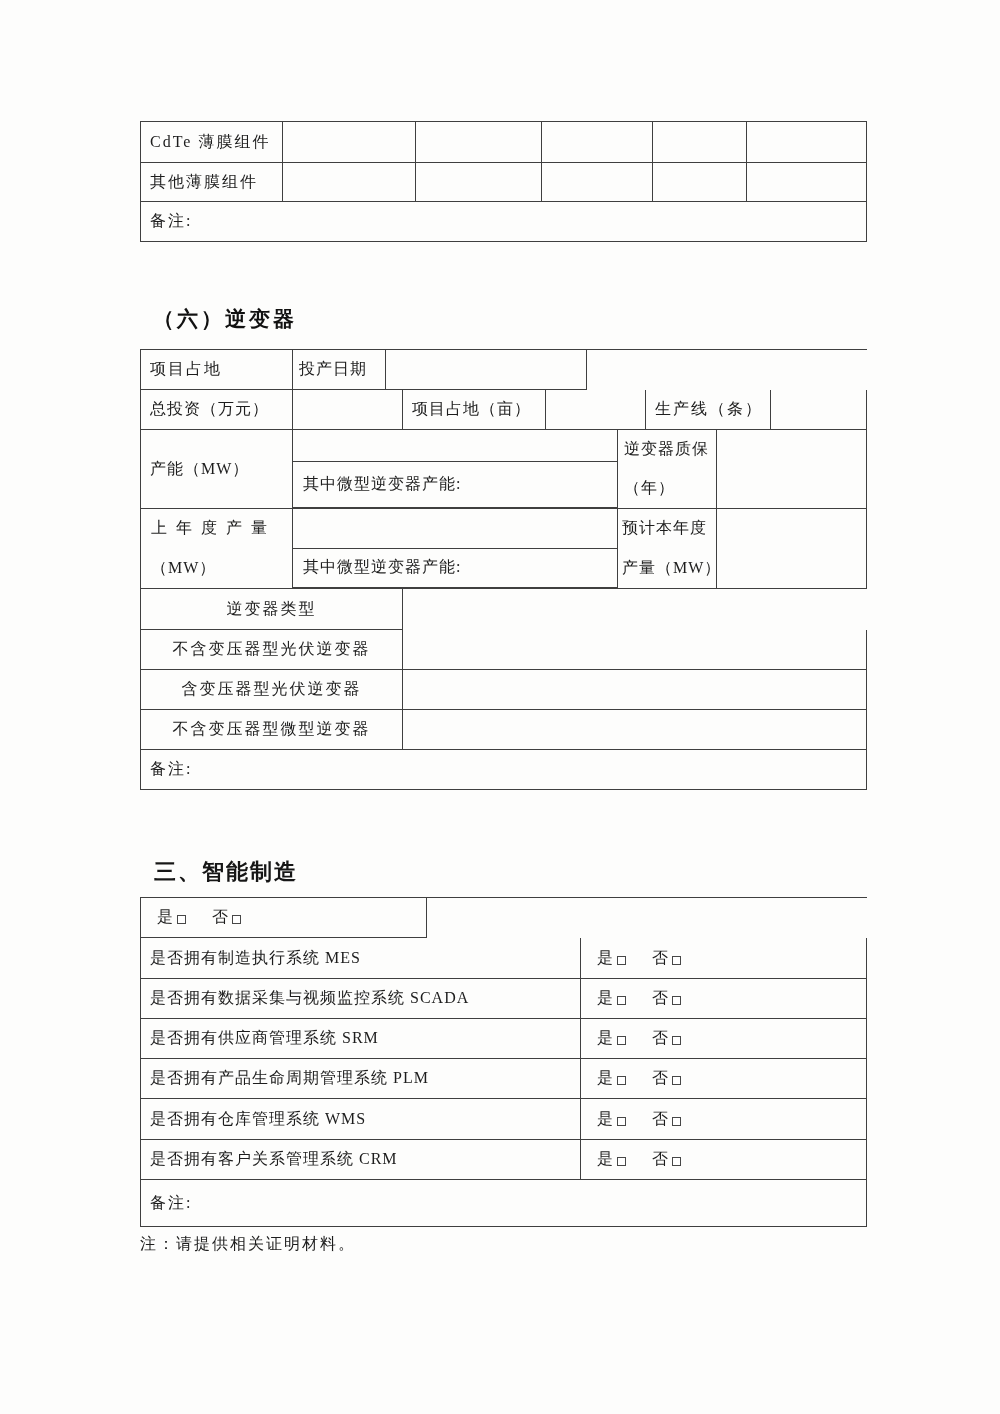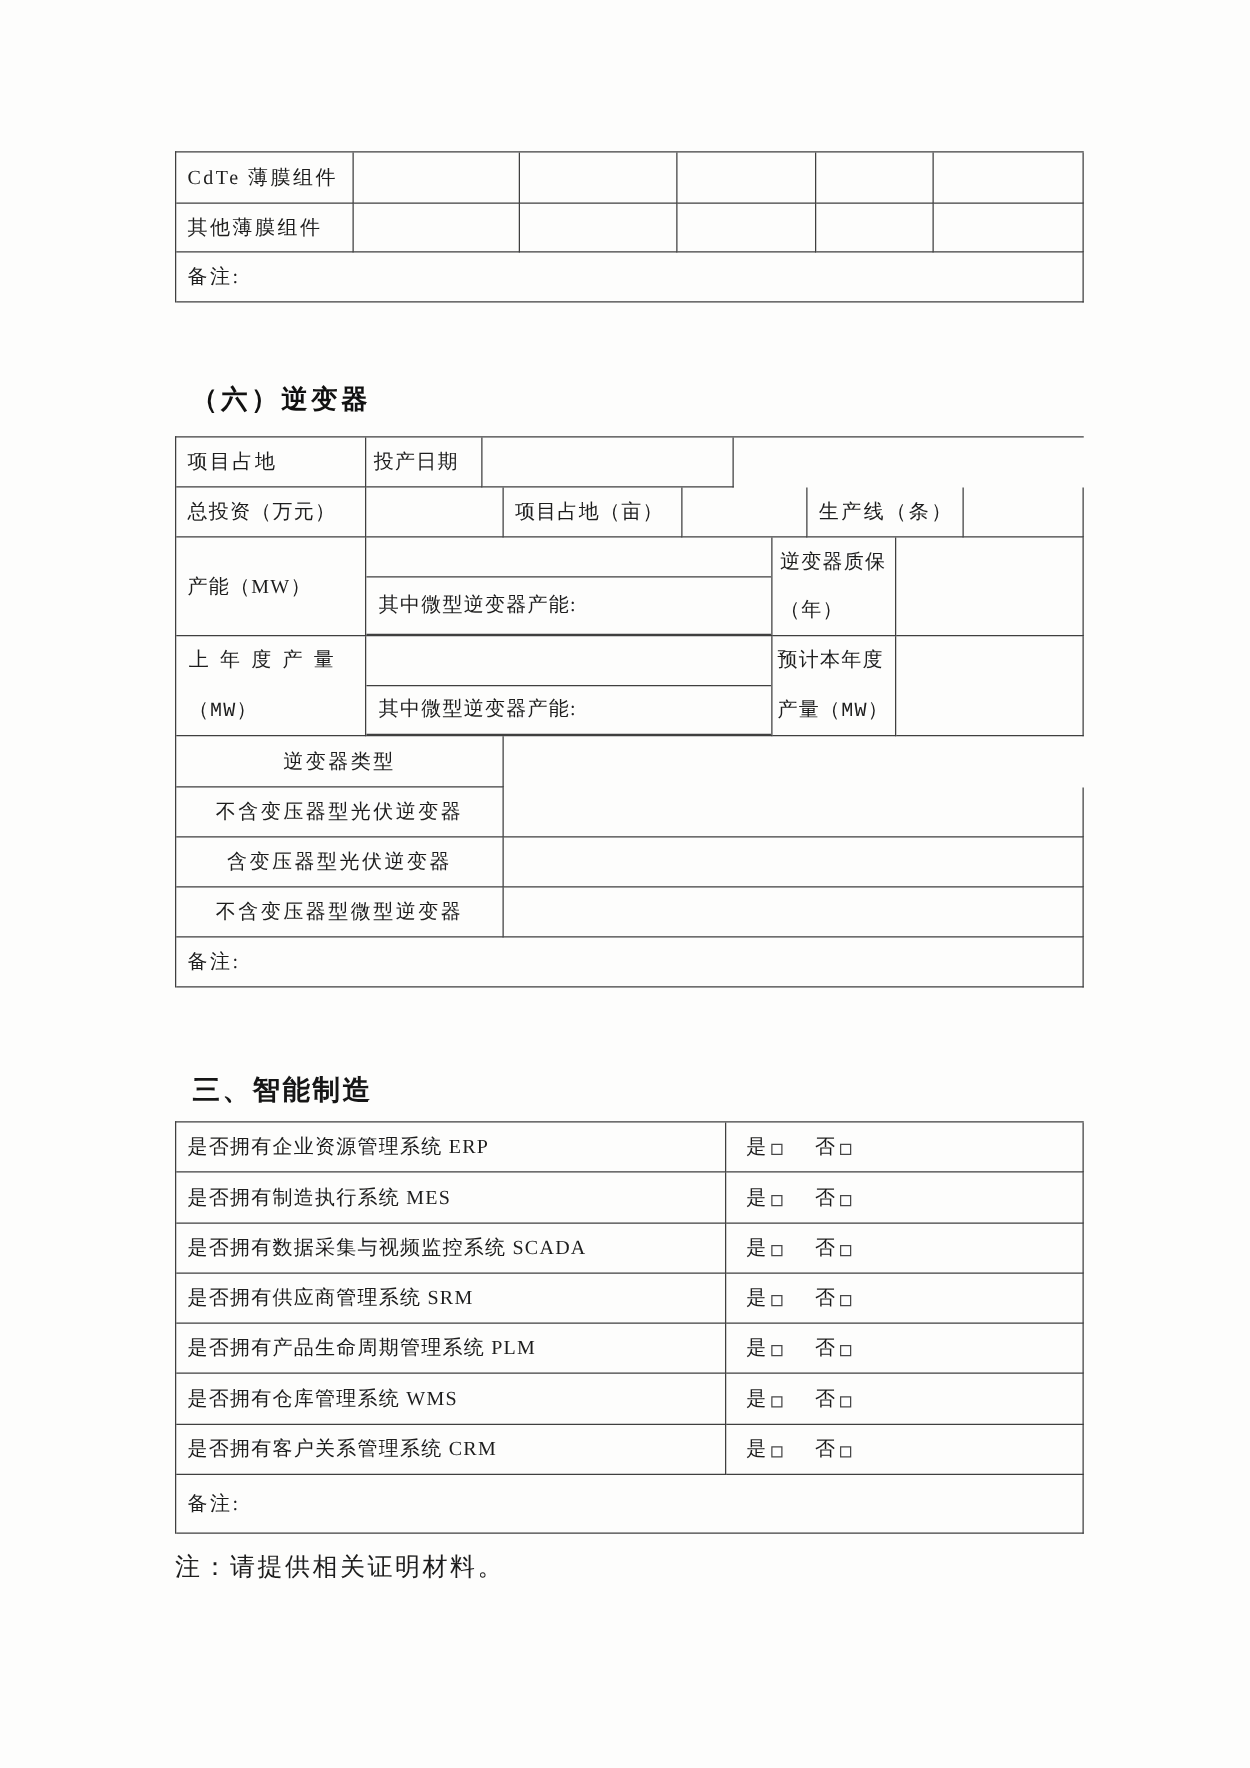--- a/index.html
+++ b/index.html
@@ -19,21 +19,21 @@
   .td{
     border-right:1px solid var(--bc);border-bottom:1px solid var(--bc);
     display:flex;align-items:center;padding:0 9px;letter-spacing:2px;
     white-space:nowrap;overflow:hidden;
   }
   .ctr{justify-content:center;padding:0 2px;}
   .tight{letter-spacing:1px;}
   .stack{flex-direction:column;align-items:stretch;padding:0;}
   .sub{display:flex;align-items:center;padding:0 10px;border-bottom:1px solid var(--bc);letter-spacing:1px;}
   .two{flex-direction:column;align-items:flex-start;justify-content:center;padding:0 6px;letter-spacing:1px;}
-  .two .ln{height:50%;display:flex;align-items:center;font-family:Liberation Mono, monospace;}
+  .two .ln{height:50%;display:flex;align-items:center;}
   .wide-ls{letter-spacing:9px;}
   
   .cb{
     display:inline-block;width:10px;height:10px;border:1px solid #474747;
     margin-left:5px;position:relative;top:2px;flex:none;background:#fff;
   }
   .cb.sm{width:9px;height:9px;margin-left:3px;}
   .opt2{margin-left:36px;}
   .no-lbl{margin-left:26px;}
   
@@ -41,21 +41,21 @@
     font-family:"Liberation Serif","DejaVu Serif",serif;font-size:21px;font-weight:bold;
     letter-spacing:3px;line-height:30px;margin:62px 0 0 13px;color:#111;
   }
   .h-sans{
     font-family:"Liberation Sans","DejaVu Sans",sans-serif;font-size:22px;font-weight:bold;
     letter-spacing:2px;line-height:32px;margin:66px 0 0 14px;color:#161616;
   }
   .tbl-top{margin-top:121px;}
   .tbl-inv{margin-top:15px;}
   .tbl-smart{margin-top:9px;}
-  .footnote{margin-top:16px;line-height:22px;letter-spacing:2px;font-size:20px;}
+  .footnote{margin-top:6px;line-height:22px;letter-spacing:2px;font-size:16px;}
   .pageno{margin-top:8px;text-align:center;font-size:15px;letter-spacing:1px;}
 </style>
 </head>
 <body>
 
 <div class="content">
 
   <div class="tbl tbl-top">
     <div class="tr" style="height:41px">
       <div class="td" style="width:142px">CdTe 薄膜组件</div>
@@ -145,21 +145,20 @@
 
     <div class="tr" style="height:40px">
       <div class="td" style="width:726px">备注:</div>
     </div>
   </div>
 
   <div class="h-sans">三、智能制造</div>
 
   <div class="tbl tbl-smart">
     <div class="tr" style="height:40px">
-      <div class="td tight" style="width:440px">是否拥有企业资源管理系统 ERP</div>
       <div class="td tight" style="width:286px;padding-left:16px">
         <span>是</span>
           <span class="cb sm"></span>
         <span class="no-lbl">否</span>
           <span class="cb sm"></span>
       </div>
     </div>
     <div class="tr" style="height:41px">
       <div class="td tight" style="width:440px">是否拥有制造执行系统 MES</div>
       <div class="td tight" style="width:286px;padding-left:16px">

